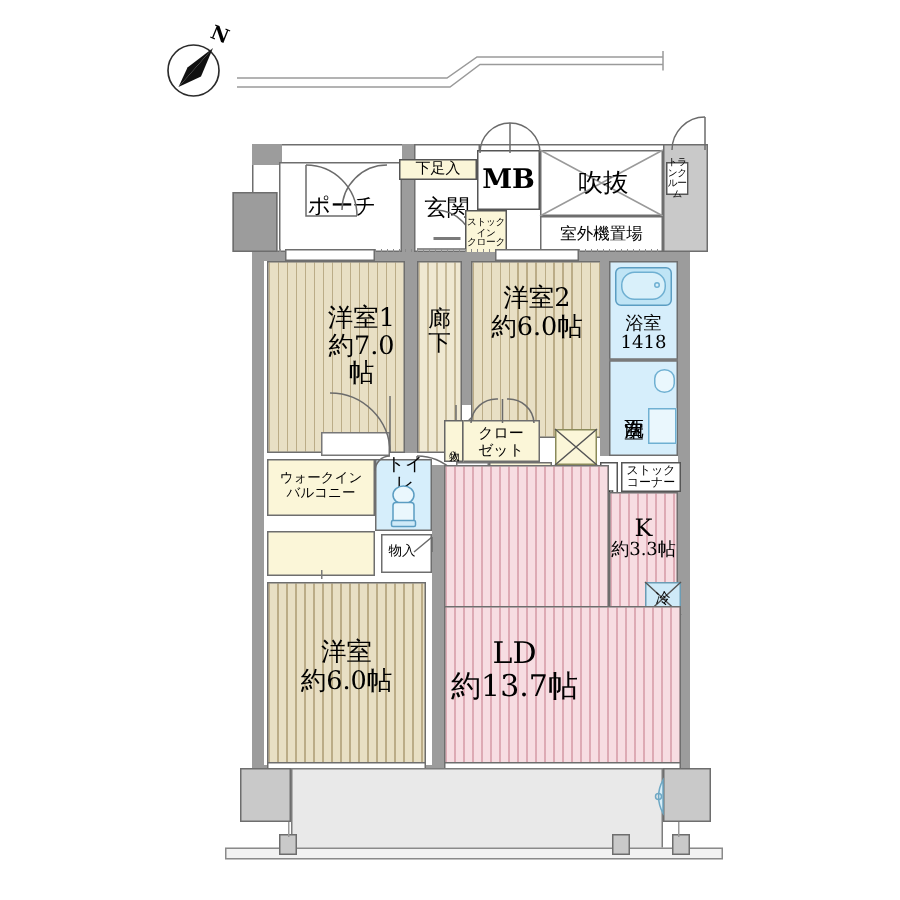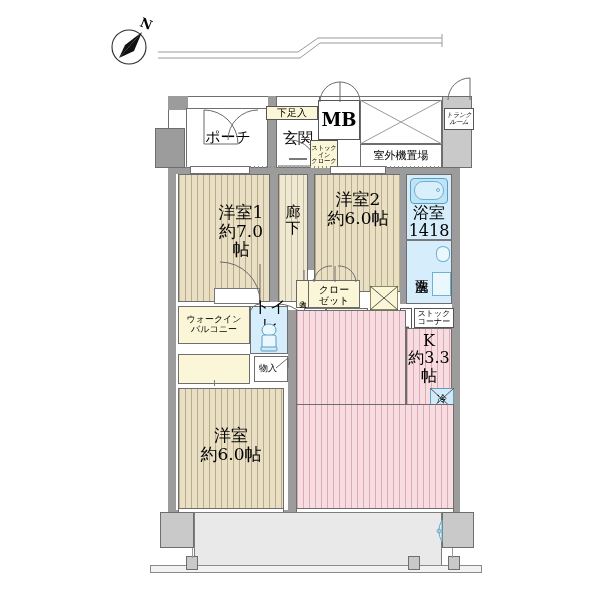--- a/index.html
+++ b/index.html
@@ -24,21 +24,21 @@
   .white{background:#ffffff;}
   .lgray{background:#e9e9e9;}
   .mgray{background:#c9c9c9;}
 
   
   .wall{background:#9c9c9c;}
   .ol{border:1px solid #6e6e6e;}
 
   
   .t7{font-size:7px;} .t8{font-size:8px;} .t9{font-size:9px;}
-  .t10{font-size:10px;} .t11{font-size:11px;} .t12{font-size:16px;}
+  .t10{font-size:10px;} .t11{font-size:11px;} .t12{font-size:12px;}
   .t13{font-size:13px;} .t14{font-size:14px;} .t15{font-size:15px;}
   .t16{font-size:16px;} .t17{font-size:17px;} .t18{font-size:18px;}
   .t20{font-size:20px;}
   .serif{font-family:"DejaVu Serif","Liberation Serif",serif;}
   .tiny{font-size:6.5px;letter-spacing:-.3px;}
 
   .boxlab{border:1px solid #555;background:#fbf6d8;display:flex;align-items:center;
           justify-content:center;text-align:center;line-height:1.05;}
   .whbox{border:1px solid #555;background:#fff;display:flex;align-items:center;
           justify-content:center;text-align:center;line-height:1.05;}
@@ -116,26 +116,27 @@
       <path class="swing" d="M24,4 L24,24"></path>
     </svg>
   </div>
 
   <div class="abs white" style="left:360px;top:100px;width:82px;height:44px;border:1px solid #6e6e6e;"></div>
   <div class="abs" style="left:360px;top:100px;width:82px;height:44px;">
     <svg width="82" height="44" viewBox="0 0 82 44">
       <path class="lnx" d="M0,0 L82,44 M82,0 L0,44"></path>
     </svg>
   </div>
+  <div class="lbl t17 serif" style="left:372px;top:110px;width:60px;height:24px;">吹抜</div>
 
   <div class="abs white" style="left:360px;top:144px;width:82px;height:24px;border:1px solid #6e6e6e;"></div>
   <div class="lbl t11 serif" style="left:360px;top:148px;width:82px;height:16px;">室外機置場</div>
 
   <div class="abs mgray" style="left:442px;top:96px;width:30px;height:72px;border:1px solid #6e6e6e;"></div>
-  <div class="abs whbox tiny" style="left:444px;top:108px;width:30px;height:22px;flex-direction:column;font-style:italic;">
+  <div class="abs whbox tiny" style="left:444px;top:108px;width:15px;height:22px;flex-direction:column;">
     <span>トランク</span>
     <span>ルーム</span>
   </div>
   <div class="abs" style="left:442px;top:76px;width:34px;height:26px;">
     <svg width="34" height="26" viewBox="0 0 34 26">
       <path class="swing" d="M6,24 A22,22 0 0 1 28,2"></path>
       <path class="swing" d="M28,2 L28,24"></path>
     </svg>
   </div>
 
@@ -286,20 +287,24 @@
   <div class="abs" style="left:382px;top:362px;width:20px;height:28px;background:#eaf7fd;
               border:1px solid #6fb0d2;border-radius:3px;"></div>
 
   <div class="abs whbox" style="left:364px;top:348px;width:13px;height:60px;">
     <span class="t8" style="writing-mode:vertical-rl;text-orientation:upright;letter-spacing:-.5px;">カウンター</span>
   </div>
 
   <div class="abs rose ol" style="left:296px;top:310px;width:68px;height:200px;"></div>
   <div class="abs rose ol" style="left:296px;top:310px;width:110px;height:96px;"></div>
   <div class="abs rose ol" style="left:296px;top:404px;width:158px;height:106px;"></div>
+  <div class="lbl t20 serif" style="left:300px;top:418px;width:86px;height:56px;">
+    <span>LD</span>
+    <span>約13.7帖</span>
+  </div>
 
   <div class="abs wall" style="left:288px;top:310px;width:8px;height:200px;"></div>
 
   <div class="abs wood ol" style="left:178px;top:388px;width:106px;height:122px;"></div>
   <div class="lbl t17 serif" style="left:178px;top:420px;width:106px;height:50px;">
     <span>洋室</span>
     <span>約6.0帖</span>
   </div>
 
   <div class="abs cream ol" style="left:178px;top:306px;width:72px;height:38px;"></div>

